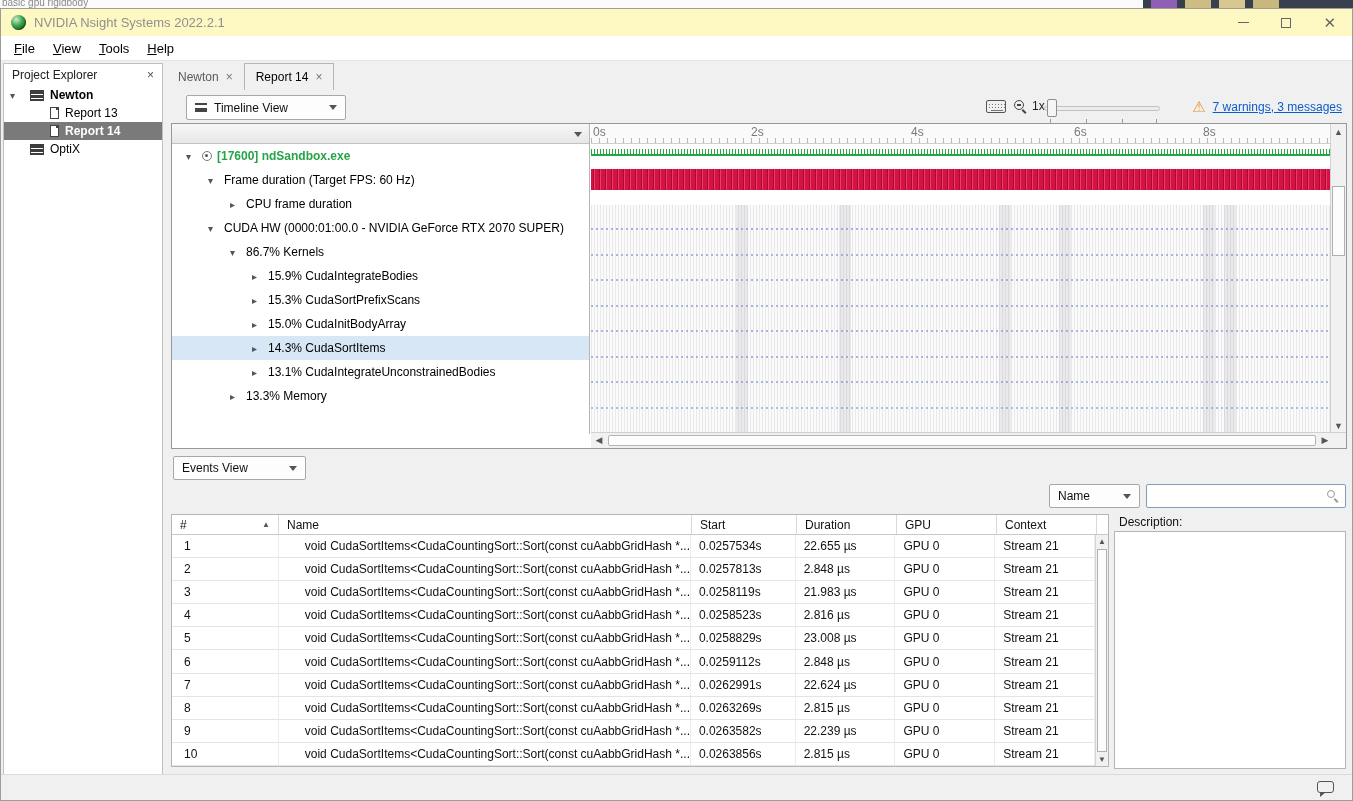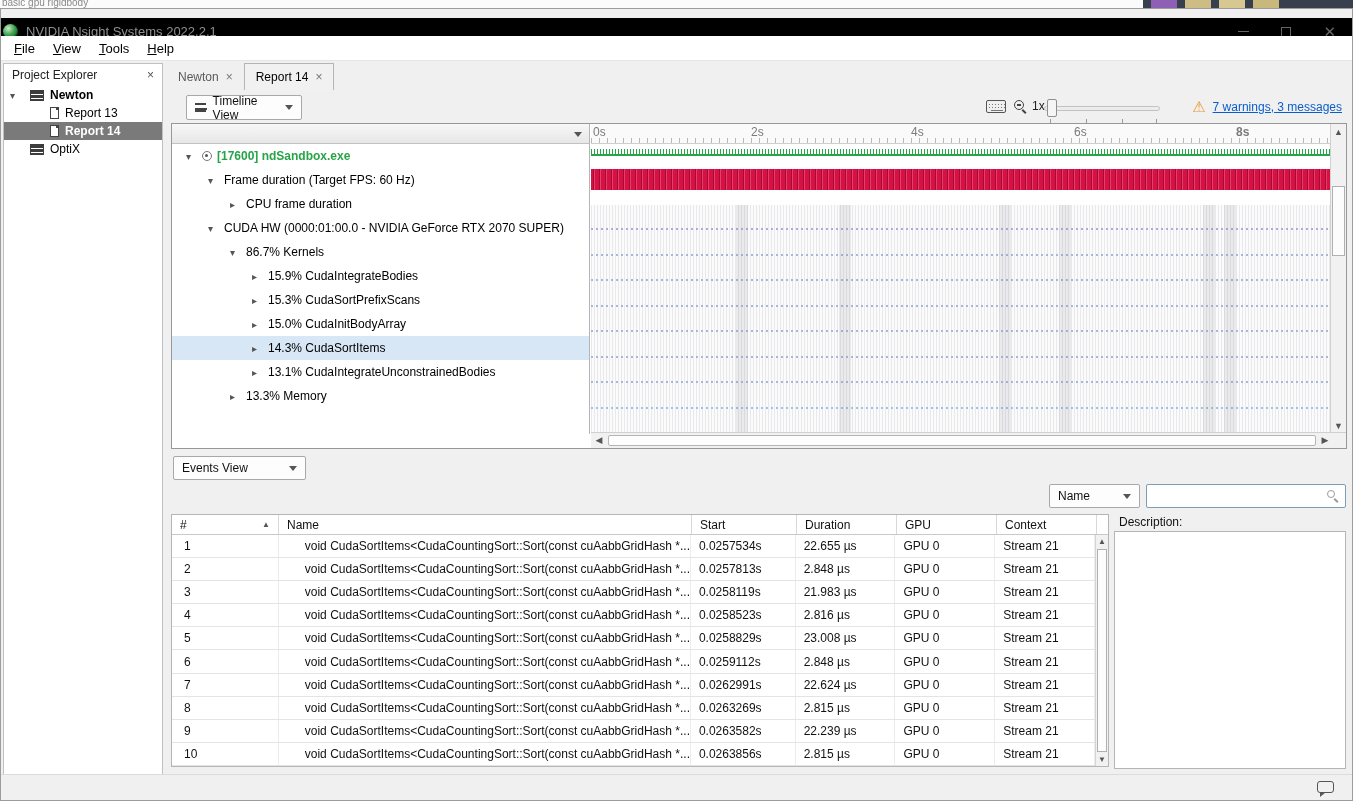--- a/index.html
+++ b/index.html
@@ -9,21 +9,21 @@
 
   
   .bg-strip { position:absolute; left:0; top:0; width:1353px; height:16px; background:#fbfbfb; border-bottom:1px solid #b9b9b9; overflow:hidden; }
   .bg-title { position:absolute; left:2px; top:-3px; font-size:10px; color:#8a8a8a; }
   .bg-dock { position:absolute; right:0; top:0; height:8px; width:210px; background:#39404d; display:flex; align-items:stretch; gap:8px; padding-left:8px; }
   .bg-block { width:26px; height:8px; }
 
   
   .app { position:absolute; left:0; top:8px; width:1353px; height:793px; background:#f0f0f0; border:1px solid #9c9c9c; }
 
-  .titlebar { position:absolute; left:0; top:9px; right:0; height:27px; background:#000000; display:flex; align-items:center; padding-left:2px; }
+  .titlebar { position:absolute; left:0; top:0; right:0; height:27px; background:#fef9c3; display:flex; align-items:center; padding-left:10px; }
   .app-icon { width:15px; height:15px; border-radius:50%; background:radial-gradient(circle at 35% 30%, #cdeccd 0%, #3aa24a 45%, #0d5f1b 90%); box-shadow:inset -1px -1px 1px rgba(0,0,0,.4); }
   .app-title { margin-left:8px; font-size:13px; color:#8f8f8f; }
   .win-btns { margin-left:auto; display:flex; align-items:center; gap:32px; margin-right:16px; }
   .wb-min { width:11px; height:1px; background:#666; }
   .wb-max { width:10px; height:10px; border:1px solid #666; }
   .wb-close { font-size:15px; color:#666; line-height:10px; }
 
   .menubar { position:absolute; left:0; top:27px; right:0; height:25px; background:#ffffff; border-bottom:1px solid #e6e6e6; display:flex; align-items:center; padding-left:4px; }
   .menu-item { display:inline-block; padding:3px 9px; font-size:13px; color:#000; }
   .menu-item::first-letter { text-decoration:underline; }
@@ -200,21 +200,21 @@
         <div class="tab">
           <span>Newton</span>
           <span class="tab-close">×</span>
         </div>
         <div class="tab active">
           <span>Report 14</span>
           <span class="tab-close">×</span>
         </div>
       </div>
 
-    <div class="dd" style="left:185px; top:86px; width:116px; height:25px;">
+    <div class="dd" style="left:185px; top:86px; width:160px; height:25px;">
       <span class="burger"></span>
       <span>Timeline View</span>
       <span class="caret"></span>
     </div>
 
     <div class="kbd-icon"></div>
     <div class="zoomout">
       <span class="lens"></span>
       <span class="handle"></span>
     </div>
@@ -287,21 +287,21 @@
             </div>
           </div>
       </div>
 
       <div class="tl-right">
         <div class="ruler">
             <span class="ruler-label" style="left: 2px;">0s</span>
             <span class="ruler-label" style="left: 160px;">2s</span>
             <span class="ruler-label" style="left: 320px;">4s</span>
             <span class="ruler-label" style="left: 483px;">6s</span>
-            <span class="ruler-label" style="left: 645px; font-weight: bold;">8s</span>
+            <span class="ruler-label" style="left: 612px;">8s</span>
           </div>
         <div class="proc-row">
           <div class="proc-line"></div>
         </div>
         <div class="redbar"></div>
         <div class="stripes">
             <div class="stripe-row">
               <div class="stripe-sep" style="background: repeating-linear-gradient(90deg, rgb(185, 166, 224) 0px, rgb(185, 166, 224) 2px, transparent 2px, transparent 5px);"></div>
             </div>
             <div class="stripe-row">

